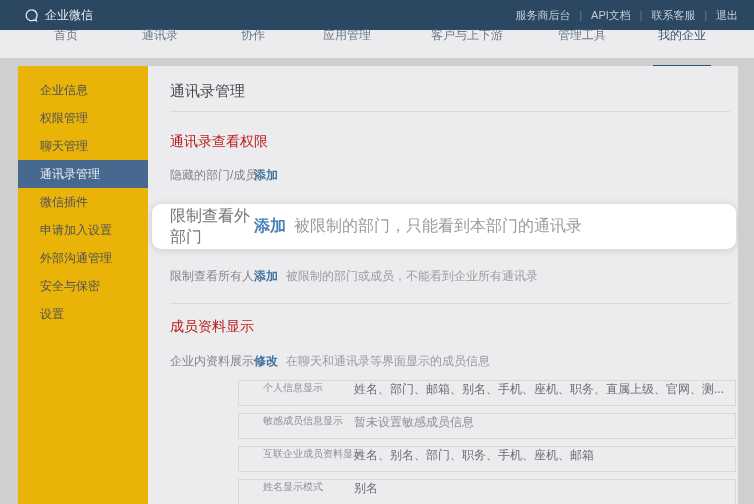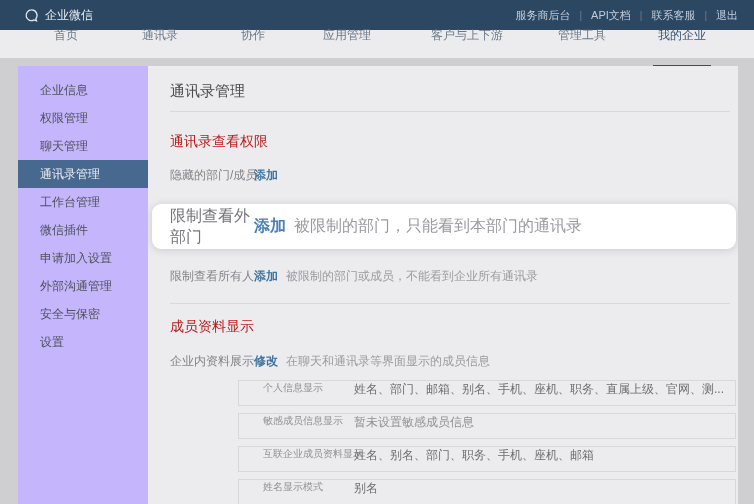--- a/index.html
+++ b/index.html
@@ -17,21 +17,21 @@
 
   
   .navbar{height:28px;background:#ececef;display:flex;align-items:stretch;padding-left:26px}
   .tab{display:flex;align-items:center;justify-content:center;cursor:pointer}
   .tab-inner{font-size:12px;color:#6b7886;padding:6px 5px 21px;border-bottom:2px solid transparent}
   .tab.active .tab-inner{color:#3a5370;border-bottom-color:#30506f}
   .t1{width:80px}.t2{width:108px}.t3{width:78px}.t4{width:110px}.t5{width:130px}.t6{width:100px}.t7{width:100px}
 
   
   .panel{position:absolute;left:18px;top:66px;width:720px;height:438px;display:flex;background:#ececee}
-  .sidebar{width:130px;background:#c4b5fd;padding-top:10px;flex-shrink:0}
+  .sidebar{width:130px;background:#eab308;padding-top:10px;flex-shrink:0}
   .side-item{height:28px;line-height:28px;padding-left:22px;font-size:12px;color:#4e5257;cursor:pointer;white-space:nowrap}
   .side-item.active{background:#47688f;color:#eceff3}
 
   .main{flex:1;padding-left:22px;overflow:hidden}
   .page-title{padding-top:16px;font-size:15px;color:#4b4b4f;padding-bottom:10px}
   .h-divider{height:1px;background:#d9d9dc;margin-right:8px}
   .section-heading{font-size:14px;color:#b91c1c}
   .sh1{margin-top:21px}
   .sh2{margin-top:14px}
   .divider2{margin-top:18px}
@@ -105,21 +105,20 @@
     </div>
 </div>
 
 <div class="panel">
 
   <div class="sidebar">
     <div class="side-item">企业信息</div>
     <div class="side-item">权限管理</div>
     <div class="side-item">聊天管理</div>
     <div class="side-item active">通讯录管理</div>
-    <div class="side-item">工作台管理</div>
     <div class="side-item">微信插件</div>
     <div class="side-item">申请加入设置</div>
     <div class="side-item">外部沟通管理</div>
     <div class="side-item">安全与保密</div>
     <div class="side-item">设置</div>
   </div>
 
   <div class="main">
     <div class="page-title">通讯录管理</div>
     <div class="h-divider"></div>

